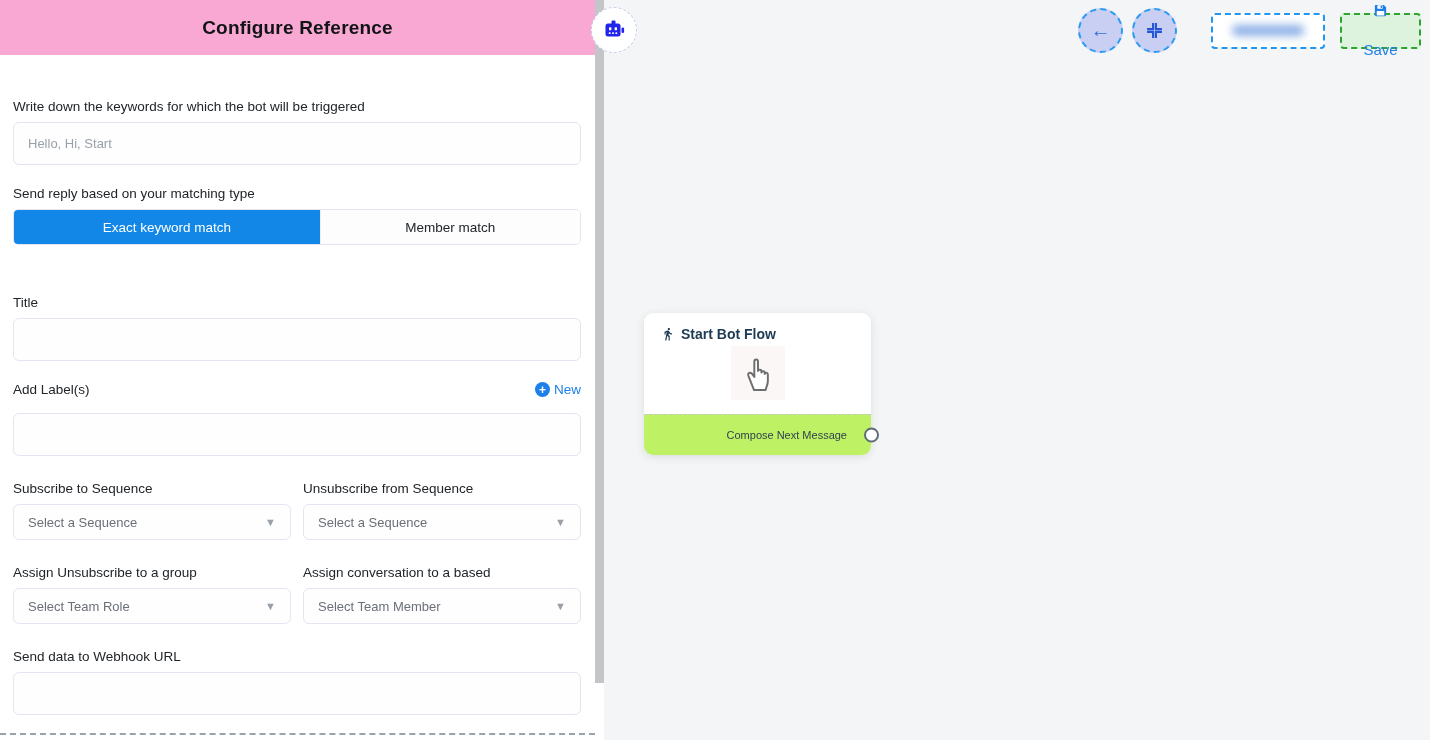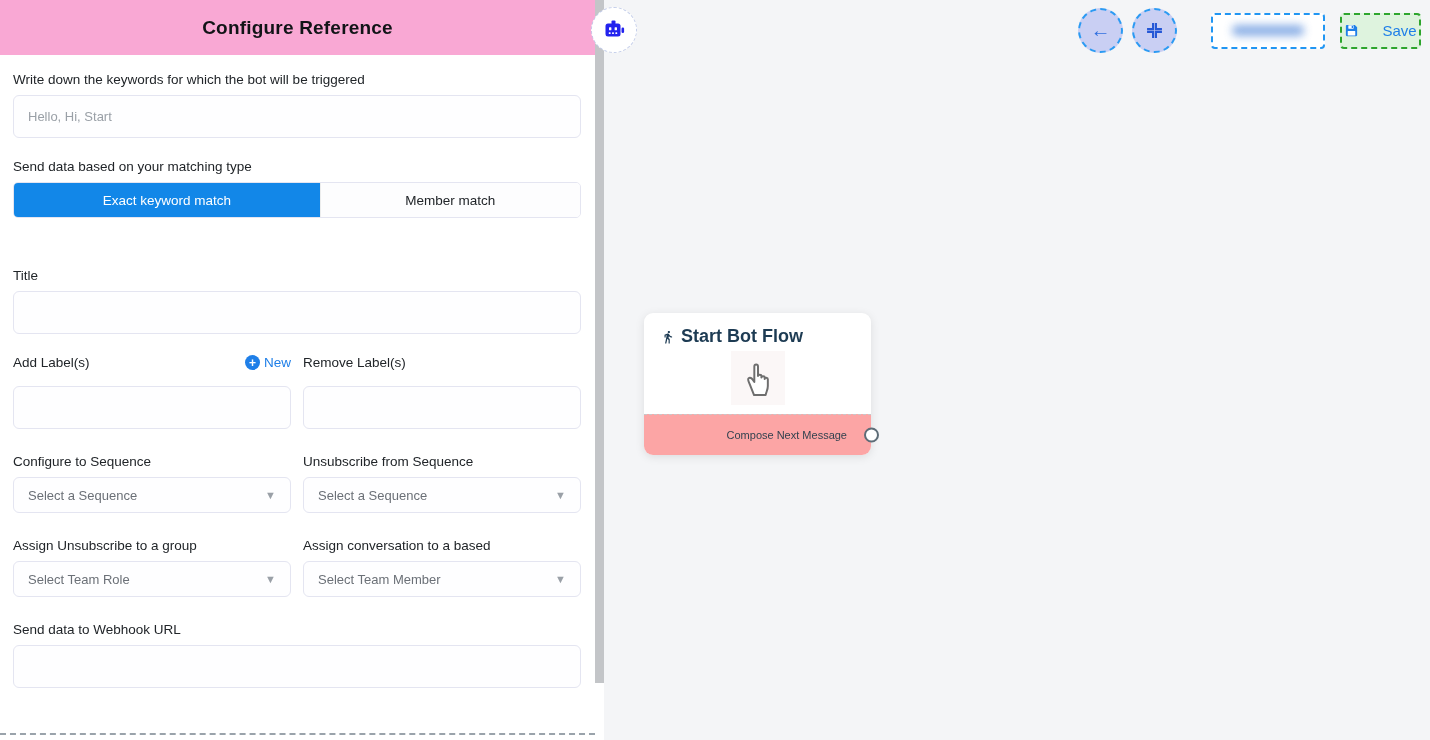--- a/index.html
+++ b/index.html
@@ -3,21 +3,21 @@
 <meta charset="utf-8">
 <style>
   * { margin:0; padding:0; box-sizing:border-box; }
   html,body { width:1430px; height:740px; overflow:hidden; }
   body { font-family:"Liberation Sans","DejaVu Sans",sans-serif; background:#f4f5f7; display:flex; }
 
   
   .panel { width:595px; height:740px; background:#fff; position:relative; flex:0 0 595px; }
   .panel-header { height:55px; background:#f9a8d4; display:flex; align-items:center; justify-content:center; }
   .panel-title { font-size:19px; font-weight:bold; color:#111417; letter-spacing:.2px; }
-  .panel-body { padding:17px 14px 0 13px; }
+  .panel-body { padding:44px 14px 0 13px; }
   .field-label { font-size:13.5px; color:#212529; margin-bottom:8px; display:block; }
   .text-input { width:100%; height:43px; border:1px solid #e4e5f1; border-radius:6px; background:#fefeff;
                 font-size:13px; color:#701a75; padding:0 14px; outline:none; font-family:inherit; }
   .text-input::placeholder { color:#9aa0a7; }
   .block { margin-bottom:21px; }
 
   
   .tab-group { display:flex; border:1px solid #e4e5f1; border-radius:5px; overflow:hidden; height:36px; margin-bottom:50px; }
   .tab { display:flex; align-items:center; justify-content:center; font-size:13.5px; cursor:pointer; }
   .tab.active { width:54%; background:#1287e8; color:#fff; }
@@ -51,31 +51,31 @@
   
   .toolbar { position:absolute; top:8px; right:9px; display:flex; align-items:center; }
   .circle-btn { width:45px; height:45px; border-radius:50%; background:#c9cff3; border:2px dashed #2b9af3;
                 display:flex; align-items:center; justify-content:center; cursor:pointer; }
   .circle-btn + .circle-btn { margin-left:9px; }
   .back-arrow-glyph { color:#2f6fdf; font-size:20px; line-height:1; margin-top:-2px; }
   .redacted-btn { margin-left:34px; width:114px; height:36px; background:#fff; border:2px dashed #2196f3;
                   border-radius:4px; display:flex; align-items:center; justify-content:center; cursor:pointer; }
   .redacted-blob { width:72px; height:11px; border-radius:5px; background:#6f9ce0; filter:blur(4px); opacity:.8; }
   .save-btn { margin-left:15px; width:81px; height:36px; background:#def3de; border:2px dashed #2da52d;
-              border-radius:4px; display:flex; align-items:center; justify-content:center; gap:23px; cursor:pointer; }
+              border-radius:4px; display:flex; align-items:center; justify-content:center; gap:23px; cursor:pointer;flex-direction:column; }
   .save-label { color:#1f7fe8; font-size:15px; }
 
   
   .node-card { position:absolute; left:40px; top:313px; width:227px; height:142px; background:#fff;
                border-radius:9px; box-shadow:0 2px 10px rgba(0,0,0,.10); }
   .node-header { display:flex; align-items:center; gap:6px; padding:13px 16px 0 17px; }
-  .node-title { font-size:18px; font-weight:600; color:#1d3b53; }
+  .node-title { font-size:14px; font-weight:600; color:#1d3b53; }
   .node-body { height:62px; display:flex; align-items:center; justify-content:center; }
   .cursor-box { width:54px; height:54px; background:#fbf7f7; display:flex; align-items:center; justify-content:center; }
-  .node-footer { position:absolute; left:0; right:0; bottom:0; height:41px; background:#fca5a5;
+  .node-footer { position:absolute; left:0; right:0; bottom:0; height:41px; background:#bef264;
                  border-top:1.5px dashed #c6c8ca; border-radius:0 0 9px 9px;
                  display:flex; align-items:center; justify-content:flex-end; padding-right:24px; }
   .footer-text { font-size:11px; color:#33424f; }
   .connector { position:absolute; right:-8px; top:50%; transform:translateY(-50%); width:15px; height:15px;
                border-radius:50%; background:#fff; border:2px solid #5d6c77; cursor:pointer; }
 </style>
 </head>
 <body>
 
 <div class="panel">
@@ -84,21 +84,21 @@
   </div>
 
   <div class="panel-body">
 
     <div class="block">
       <span class="field-label">Write down the keywords for which the bot will be triggered</span>
       <input class="text-input" type="text" placeholder="Hello, Hi, Start" style="">
     </div>
 
     <div style="margin-bottom:0;">
-      <span class="field-label">Send data based on your matching type</span>
+      <span class="field-label">Send reply based on your matching type</span>
       <div class="tab-group">
         <div class="tab active">Exact keyword match</div>
         <div class="tab inactive">Member match</div>
       </div>
     </div>
 
     <div class="block">
       <span class="field-label">Title</span>
       <input class="text-input" type="text" style="">
     </div>
@@ -107,31 +107,25 @@
       <div class="col">
         <div class="label-row">
           <span class="field-label" style="margin-bottom:0;">Add Label(s)</span>
           <span class="new-link">
             <span class="plus-circle">+</span>
             <span>New</span>
           </span>
         </div>
         <input class="text-input" type="text" style="">
       </div>
-      <div class="col">
-        <div class="label-row">
-          <span class="field-label" style="margin-bottom:0;">Remove Label(s)</span>
-        </div>
-        <input class="text-input" type="text" style="">
-      </div>
     </div>
 
     <div class="row2">
       <div class="col">
-        <span class="field-label">Configure to Sequence</span>
+        <span class="field-label">Subscribe to Sequence</span>
         <div class="select">
           <span class="select-text">Select a Sequence</span>
           <span class="caret">▼</span>
         </div>
       </div>
       <div class="col">
         <span class="field-label">Unsubscribe from Sequence</span>
         <div class="select">
           <span class="select-text">Select a Sequence</span>
           <span class="caret">▼</span>

